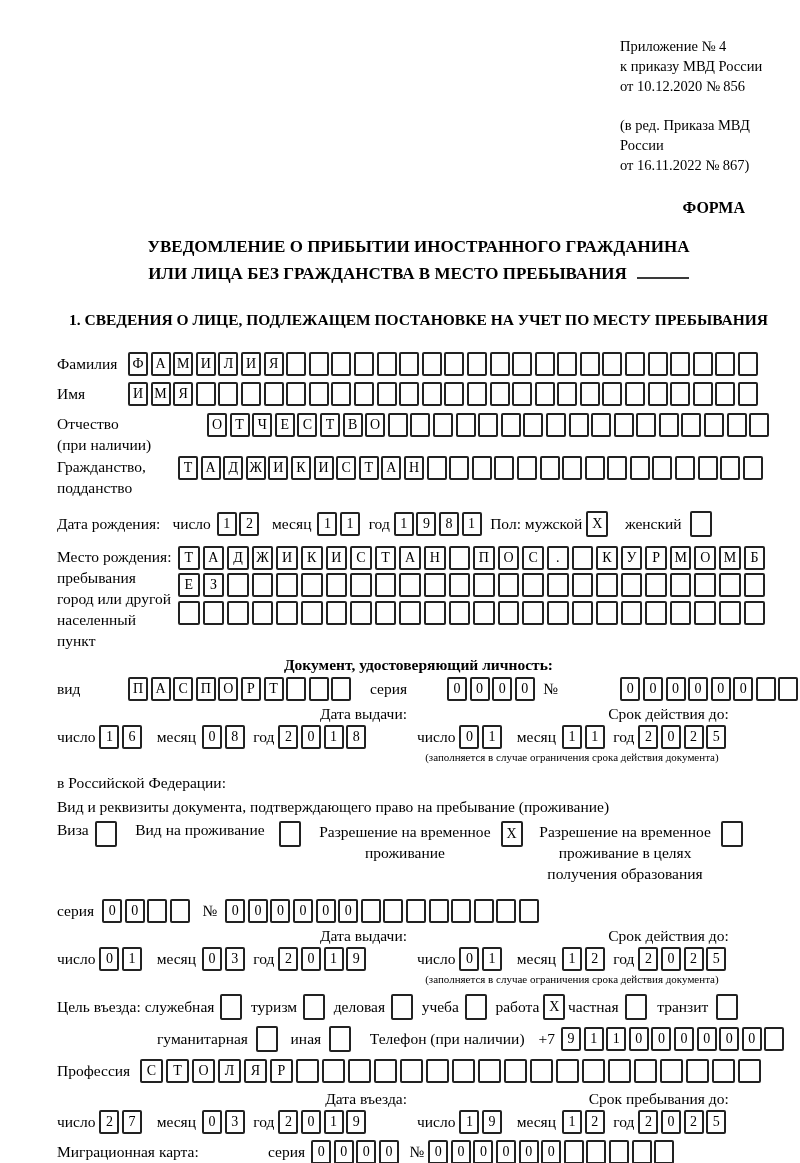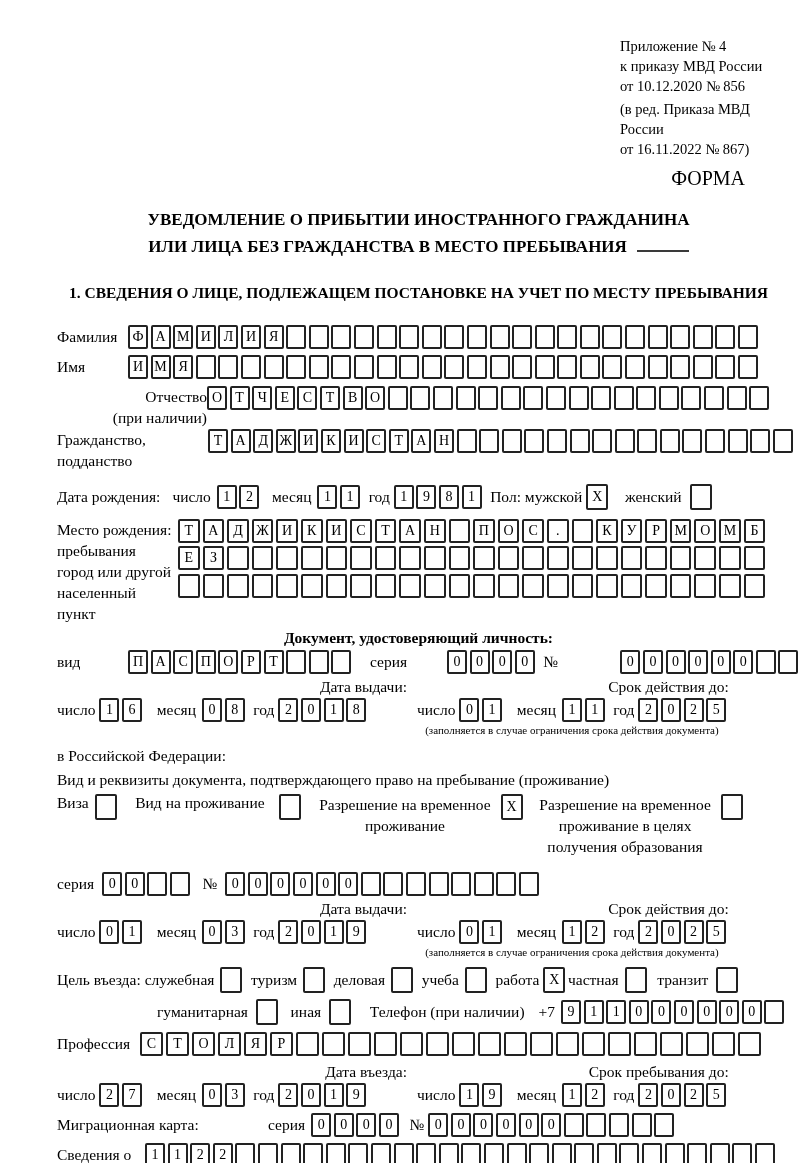--- a/index.html
+++ b/index.html
@@ -3,22 +3,22 @@
 <meta charset="utf-8">
 <style>
   html,body{margin:0;padding:0;background:#888;}
   .page{
     width:800px;height:1163px;margin:0 auto;background:#ffffff;color:#000;
     font-family:"Liberation Serif","DejaVu Serif",serif;
     font-size:15.5px;position:relative;overflow:hidden;
     padding:36px 20px 0 57px;box-sizing:border-box;
   }
   .appendix{margin-left:563px;font-size:14.5px;line-height:20px;}
-  .edition{margin-top:3px;}
-  .forma{margin-top:8px;text-align:right;padding-right:35px;font-weight:normal;font-size:20px;}
+  .edition{margin-top:19px;}
+  .forma{margin-top:24px;text-align:right;padding-right:35px;font-weight:bold;font-size:16px;}
   .title{margin-top:16px;text-align:center;font-weight:bold;font-size:17px;line-height:27px;}
   .title-underline{display:inline-block;width:52px;border-bottom:2.5px solid #3a3a3a;margin-left:10px;}
   .sec1{margin-top:24px;text-align:center;font-weight:bold;font-size:15.5px;}
   .row{display:flex;align-items:center;}
   .rowt{display:flex;align-items:flex-start;}
   .boxes{display:flex;flex-wrap:nowrap;align-items:center;}
   .cell{
     flex:none;display:inline-flex;align-items:center;justify-content:center;
     width:20px;height:24px;border:2px solid #222;border-radius:2px;
     margin-right:2.6px;font-size:14px;line-height:1;background:#fff;box-sizing:border-box;
@@ -27,22 +27,22 @@
   .p26 .cell{width:23px;margin-right:3px;}
   .cb .cell{width:22px;height:26px;}
   .lbl{flex:none;}
   .lblblock{flex:none;line-height:21px;}
   .stack .boxes{margin-bottom:3.6px;}
   
   .r-surname{margin-top:23px;}
   .r-surname .lbl,.r-name .lbl{width:71px;}
   .r-name{margin-top:5.5px;}
   .r-patr{margin-top:7px;}
-  .r-patr .lblblock{width:150px;text-align:right;}
-  .r-citiz{margin-top:1px;gap:30px;}
+  .r-patr .lblblock{width:150px;}
+  .r-citiz{margin-top:1px;}
   .r-citiz .lblblock{width:121px;}
   .r-bdate{margin-top:13px;}
   .r-bplace{margin-top:9px;}
   .r-bplace .lblblock{width:121px;}
   .doc-head{margin-top:5px;text-align:center;font-weight:bold;}
   .r-vid{margin-top:3px;}
   .r-vid .lbl{width:71px;}
   .dates{display:flex;margin-top:4px;}
   .dcol-l{width:350px;flex:none;}
   .dcol-r{margin-left:10px;flex:none;}

